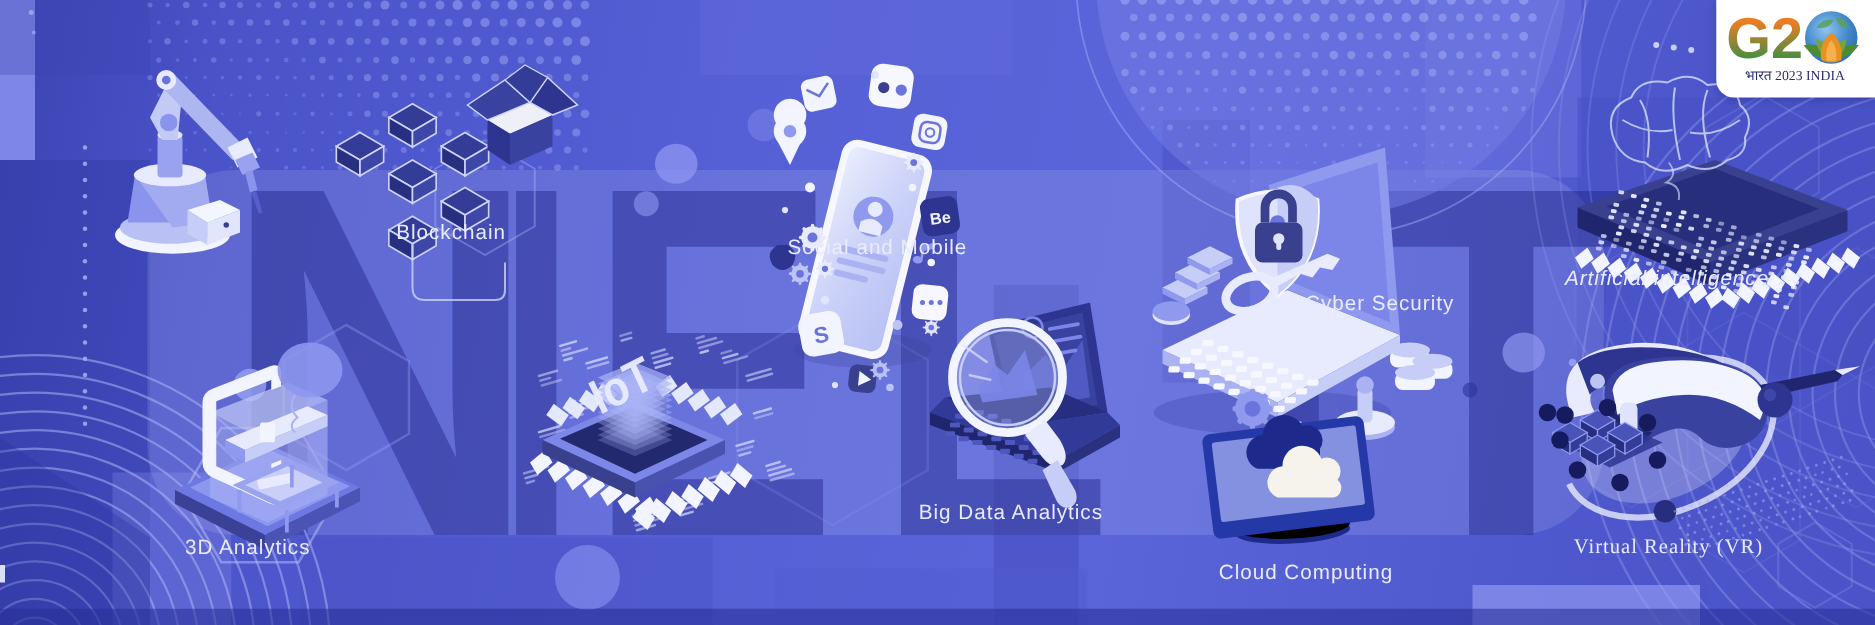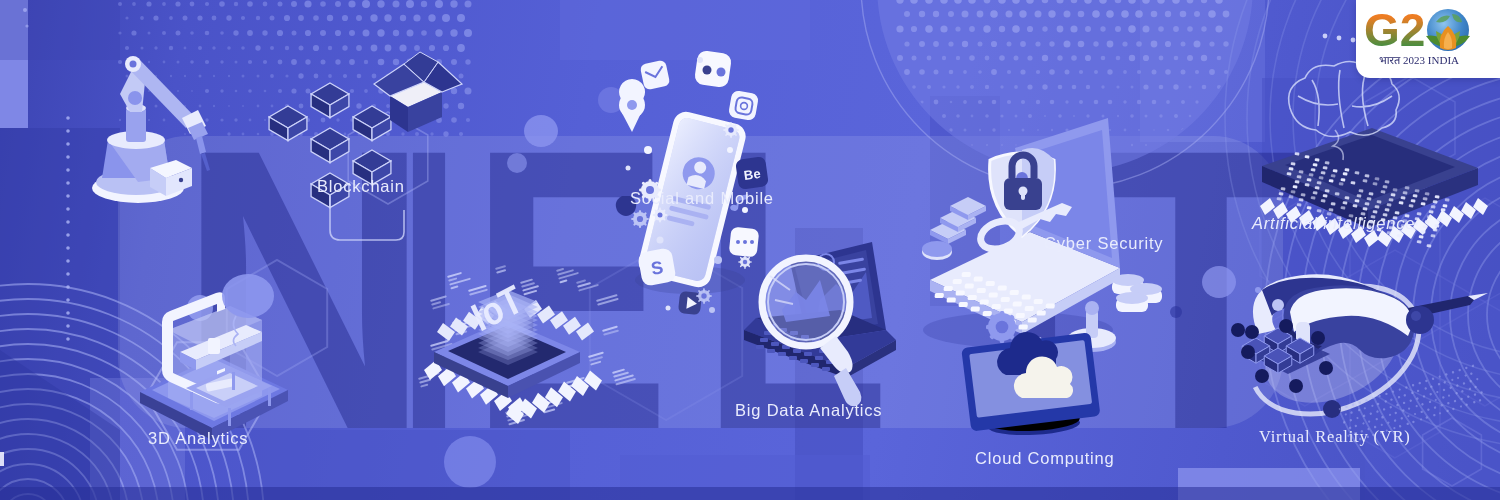--- a/index.html
+++ b/index.html
@@ -1425,21 +1425,21 @@
       </g>
     </svg>
   <div class="lbl" style="left:317px;top:178px;">Blockchain</div>
   <div class="lbl" style="left:630px;top:190px;">Social and Mobile</div>
   <div class="lbl" style="left:1044px;top:235px;">Cyber Security</div>
   <div class="lbl" style="left:1252px;top:215px;font-style:italic;">Artificial intelligence</div>
   <div class="lbl" style="left:148px;top:430px;">3D Analytics</div>
   <div class="lbl" style="left:735px;top:402px;">Big Data Analytics</div>
   <div class="lbl" style="left:975px;top:450px;">Cloud Computing</div>
   <div class="lbl" style="left:1259px;top:428px;font-family:Liberation Serif, serif;">Virtual Reality (VR)</div>
-  <div style="position:absolute;right:0;top:0;width:144px;height:78px;background:#ffffff;border-radius:0 0 0 14px;box-shadow:0 2px 6px rgba(20,25,90,0.25);">
+  <div style="position:absolute;right:0;top:0;width:127px;height:78px;background:#ffffff;border-radius:0 0 0 14px;box-shadow:0 2px 6px rgba(20,25,90,0.25);">
 <svg width="127" height="78" viewBox="0 0 127 78">
 <defs>
 <linearGradient id="g20og" x1="0" y1="0" x2="0" y2="1">
 <stop offset="0.25" stop-color="#ee7d23"></stop>
             <stop offset="0.85" stop-color="#3d8f43"></stop>
 </linearGradient>
 <radialGradient id="glb" cx="0.4" cy="0.35" r="0.8">
 <stop offset="0" stop-color="#8ec4ef"></stop>
             <stop offset="0.55" stop-color="#3f86c9"></stop>
             <stop offset="1" stop-color="#2763a8"></stop>

